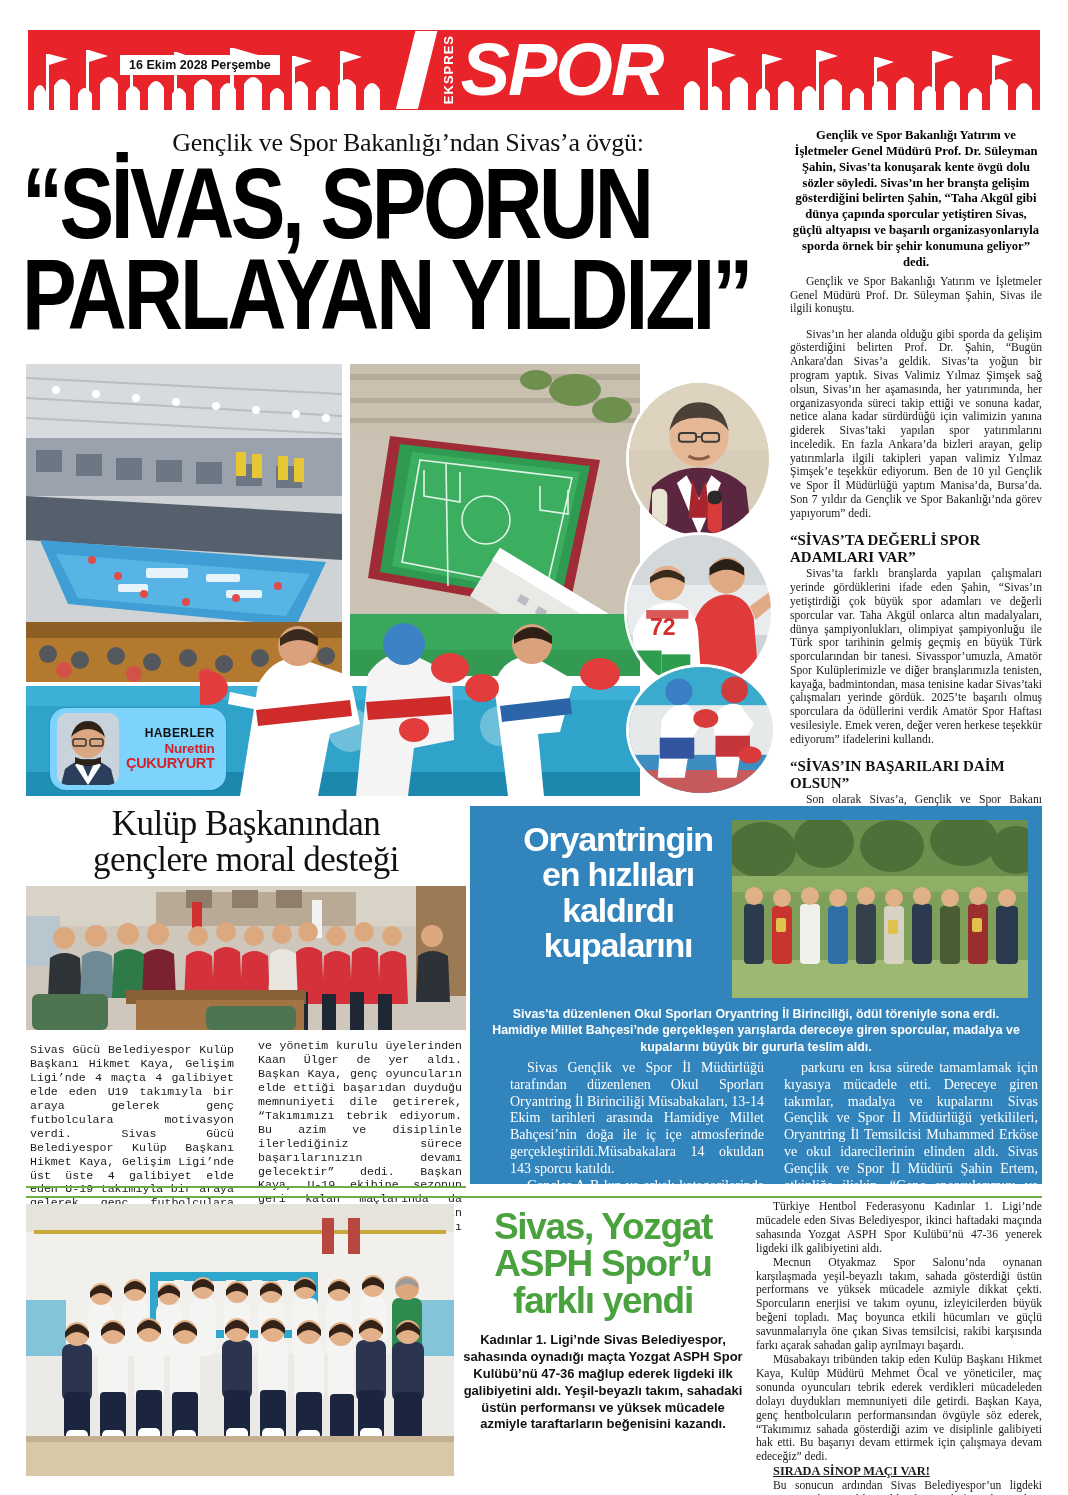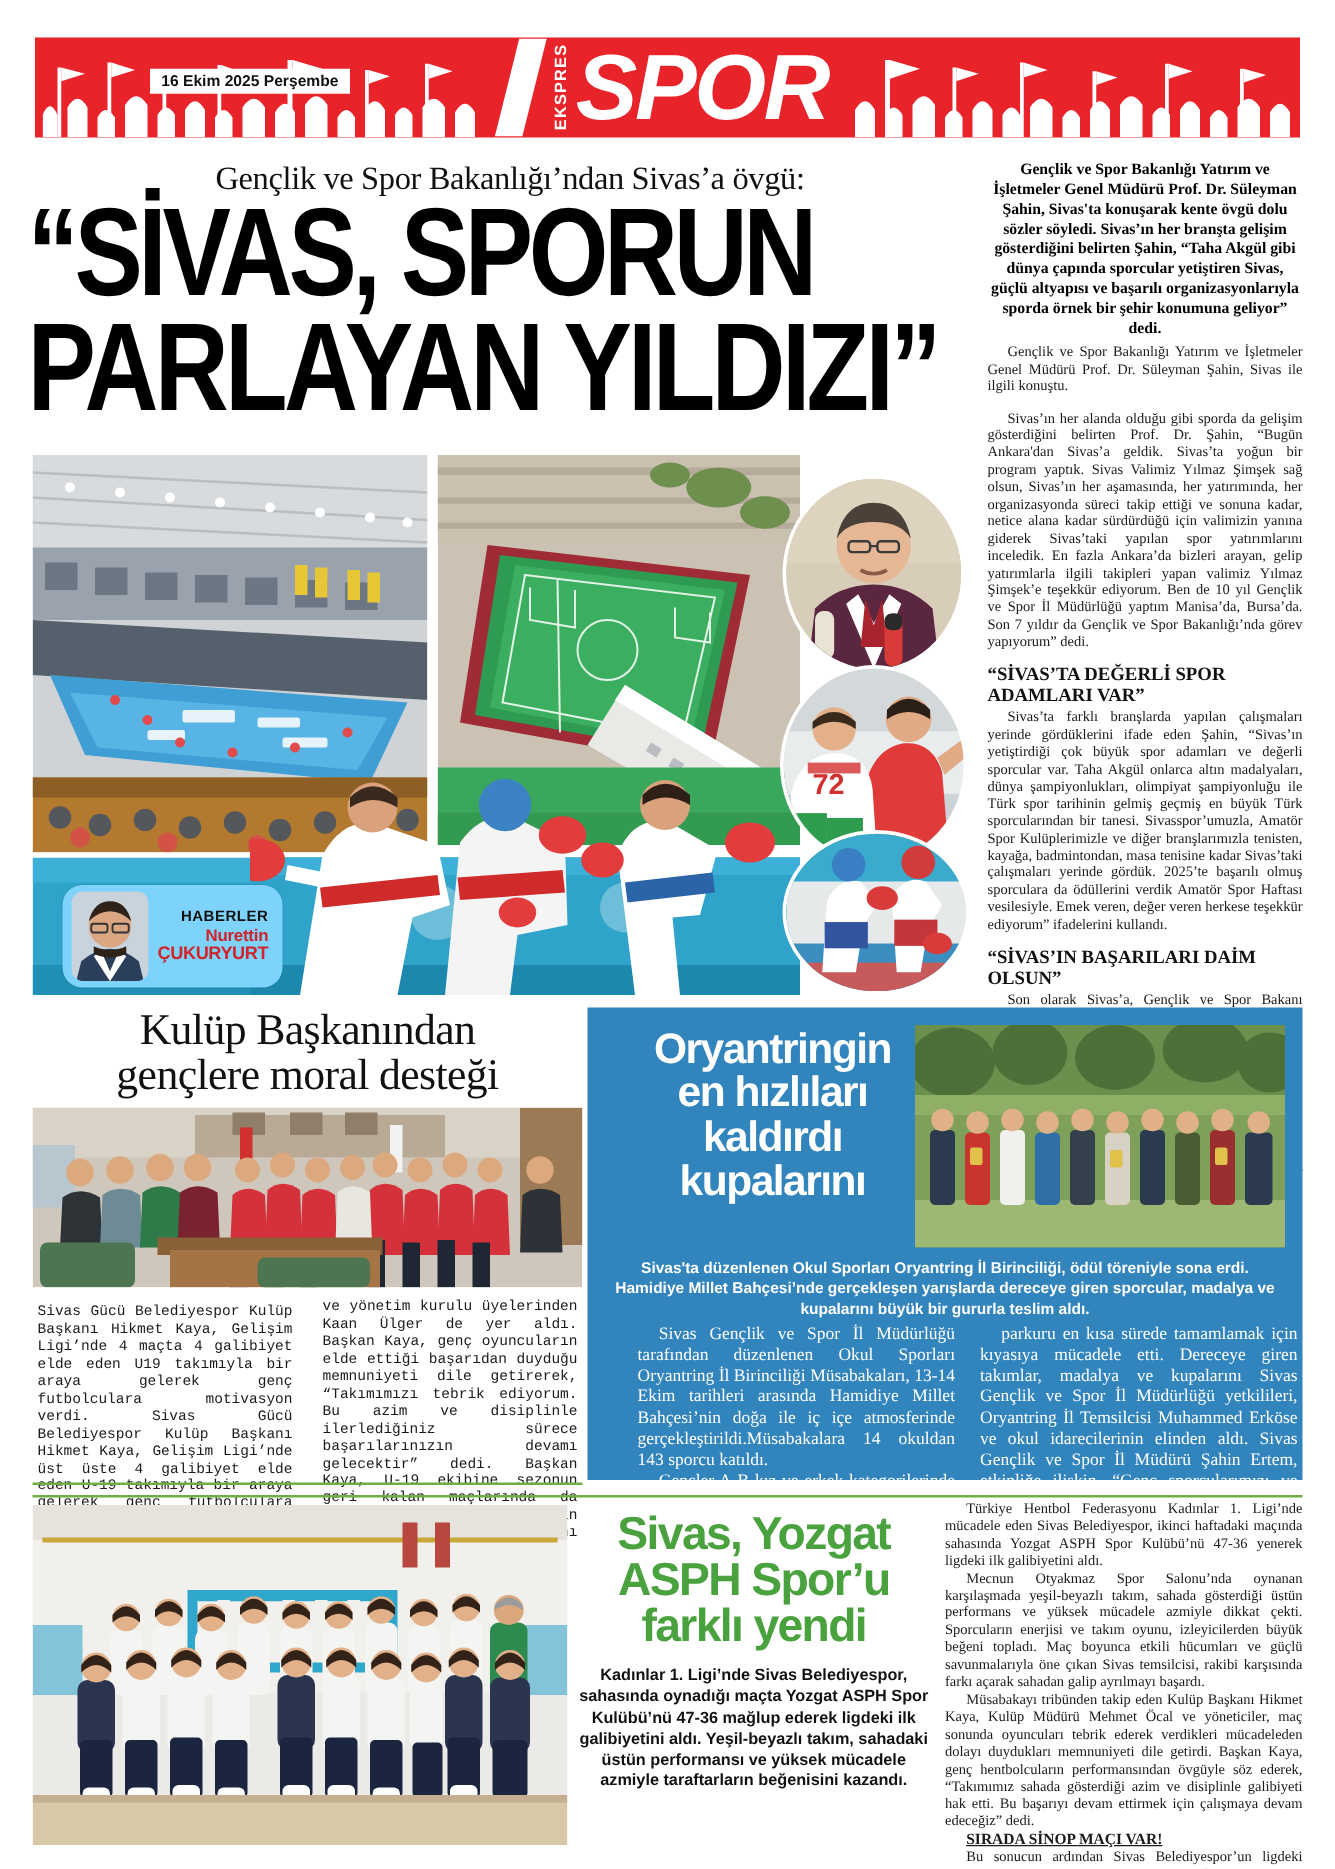--- a/index.html
+++ b/index.html
@@ -262,21 +262,21 @@
       </g>
     </svg>
   </div>
 
   <div class="masthead-center">
     <div class="slash"></div>
     <div class="ekspres-vert">EKSPRES</div>
     <div class="spor-word">SPOR</div>
   </div>
 </div>
-<div class="date-badge">16 Ekim 2025 Perşembe</div>
+<div class="date-badge">16 Ekim 2028 Perşembe</div>
 
 <div class="lead-kicker">Gençlik ve Spor Bakanlığı’ndan Sivas’a övgü:</div>
 <div class="lead-head">
   <div class="l1">“SİVAS, SPORUN</div>
   <div class="l2">PARLAYAN YILDIZI”</div>
 </div>
 
 <div class="lead-side">
   <div class="lead-summary">Gençlik ve Spor Bakanlığı Yatırım ve İşletmeler Genel Müdürü Prof. Dr. Süleyman Şahin, Sivas'ta konuşarak kente övgü dolu sözler söyledi. Sivas’ın her branşta gelişim gösterdiğini belirten Şahin, “Taha Akgül gibi dünya çapında sporcular yetiştiren Sivas, güçlü altyapısı ve başarılı organizasyonlarıyla sporda örnek bir şehir konumuna geliyor” dedi.</div>
   <p class="side-p">Gençlik ve Spor Bakanlığı Yatırım ve İşletmeler Genel Müdürü Prof. Dr. Süleyman Şahin, Sivas ile ilgili konuştu.</p>

